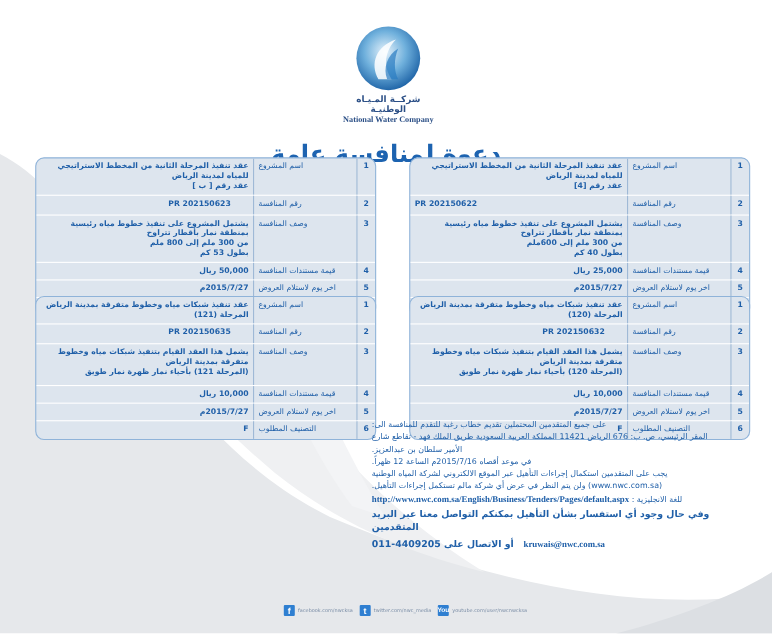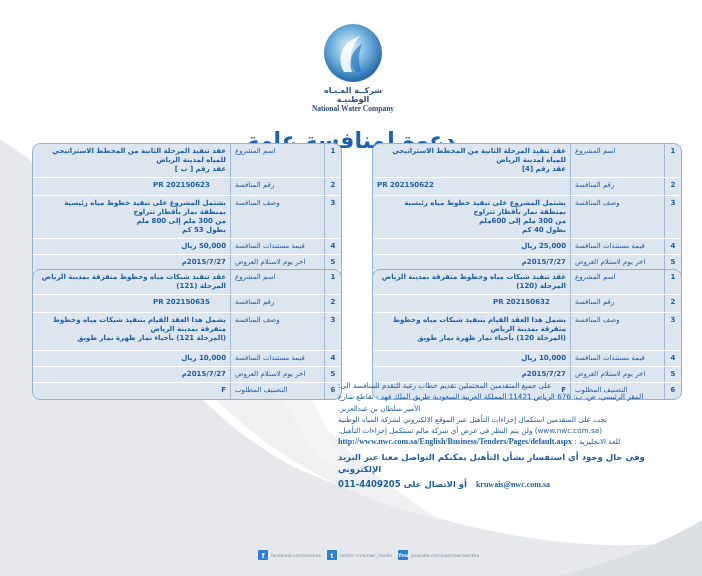--- a/index.html
+++ b/index.html
@@ -240,27 +240,28 @@
       <td class="c-val">F</td>
     </tr>
   </tbody>
     </table>
 </div>
 
 <div class="info">
   <div>على جميع المتقدمين المحتملين تقديم خطاب رغبة للتقدم للمنافسة الى:</div>
   <div>المقر الرئيسي، ص. ب: 676 الرياض 11421 المملكة العربية السعودية طريق الملك فهد - تقاطع شارع</div>
   <div>الأمير سلطان بن عبدالعزيز.</div>
+  <div>في موعد أقصاه 2015/7/16م الساعة 12 ظهراً.</div>
   <div>يجب على المتقدمين استكمال إجراءات التأهيل عبر الموقع الالكتروني لشركة المياه الوطنية</div>
   <div>(www.nwc.com.sa) ولن يتم النظر في عرض أي شركة مالم تستكمل إجراءات التأهيل.</div>
   <div>
     <span>للغة الانجليزية :</span>
     <span class="url">http://www.nwc.com.sa/English/Business/Tenders/Pages/default.aspx</span>
   </div>
-  <div class="big">وفي حال وجود أي استفسار بشأن التأهيل بمكنكم التواصل معنا عبر البريد الإلكتروني</div>
+  <div class="big">وفي حال وجود أي استفسار بشأن التأهيل بمكنكم التواصل معنا عبر البريد المتقدمين</div>
   <div class="big">
     <span class="url">kruwais@nwc.com.sa</span>
     &nbsp;&nbsp;<span>أو  الاتصال على</span>
     <span class="ltr">011-4409205</span>
   </div>
 </div>
 
 <div class="social">
   <div class="social-item">
     <span class="sicon fb">f</span>

